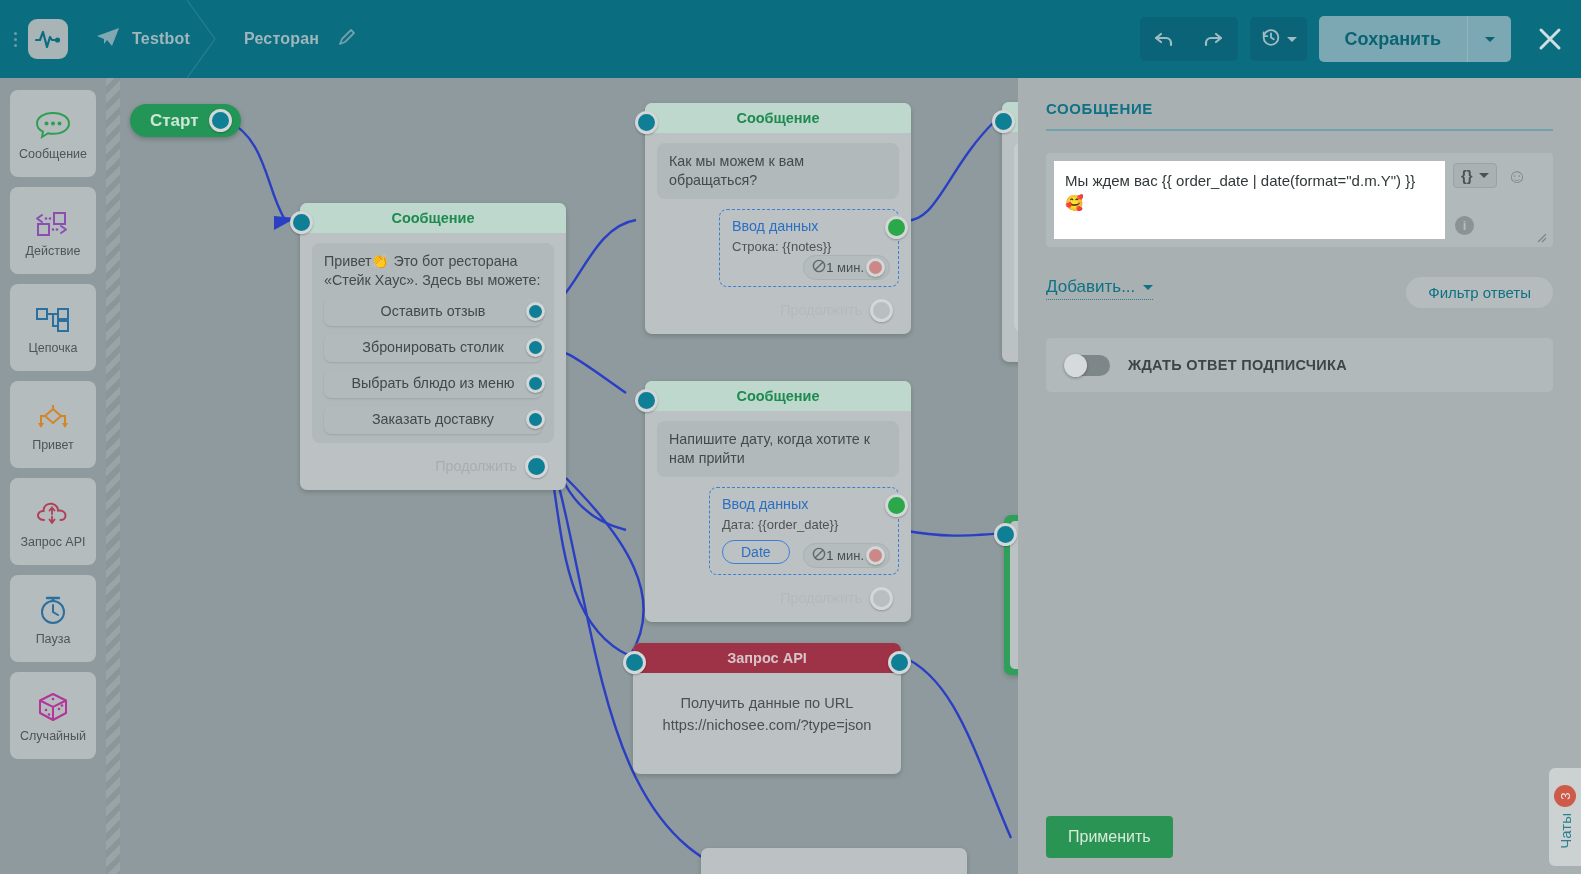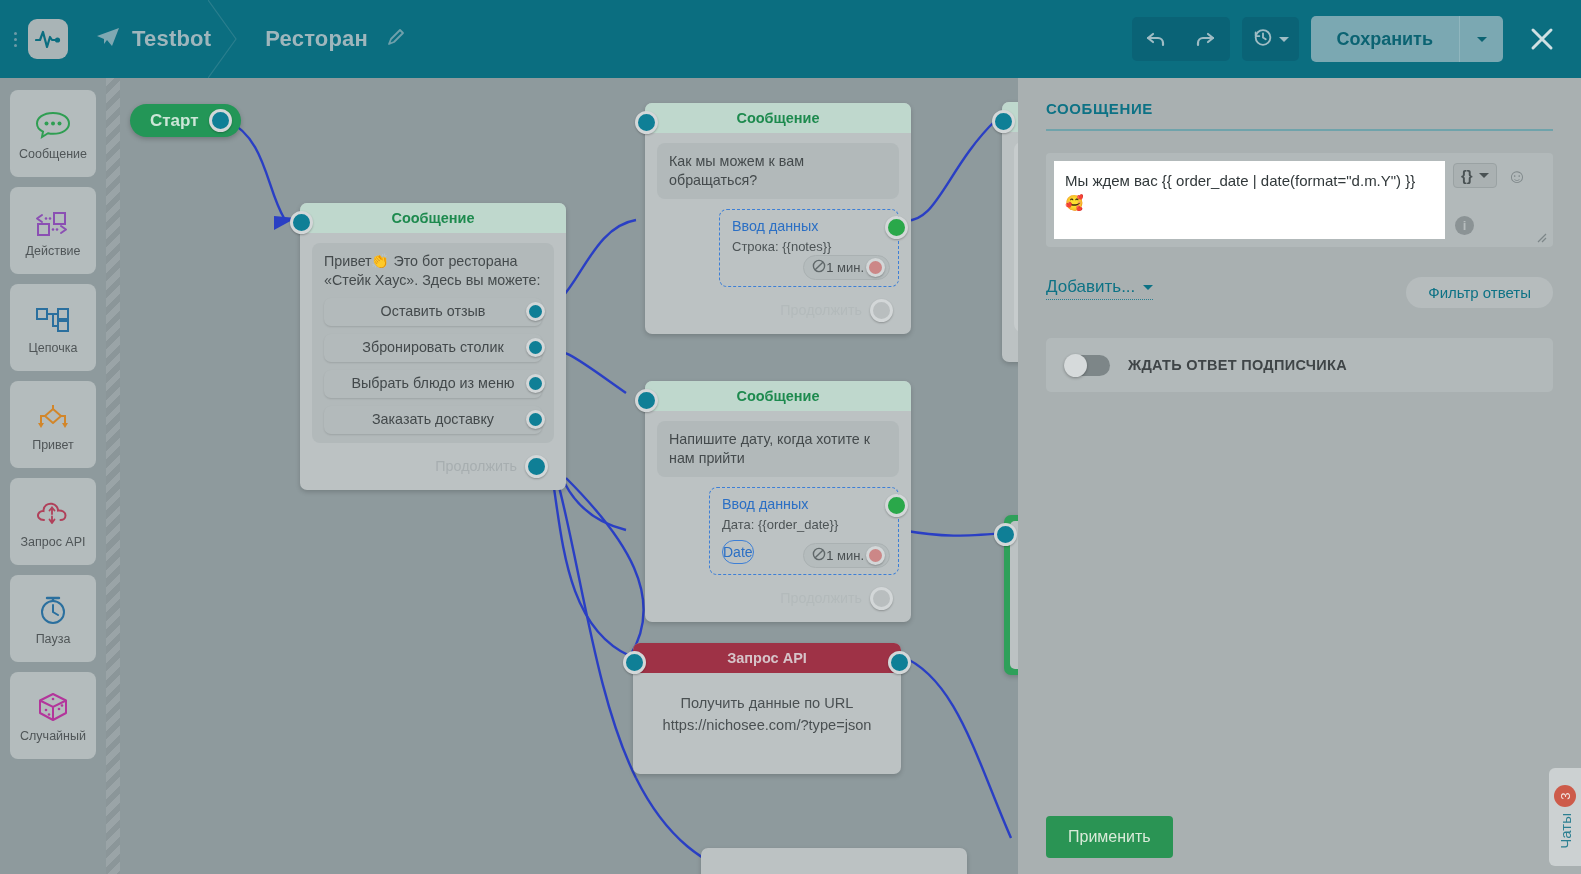--- a/index.html
+++ b/index.html
@@ -27,30 +27,30 @@
     display: flex; align-items: center; justify-content: center; margin-left: 4px;
     flex: 0 0 auto;
   }
   .bc { display: flex; align-items: center; height: 78px; }
   .bc-seg {
     display: flex; align-items: center; gap: 10px; padding: 0 26px 0 28px;
     height: 78px; position: relative;
   }
   .bc-seg .tg-icon { margin-right: 2px; }
   .bc-label {
-    color: #9fb6bc; font-size: 22px; font-weight: bold; letter-spacing: .2px;
+    color: #9fb6bc; font-size: 16px; font-weight: bold; letter-spacing: .2px;
   }
   .bc-sep {
     position: absolute; right: -1px; top: 0; width: 30px; height: 78px;
   }
   .pencil { margin-left: 8px; cursor: pointer; }
 
   .topbar-right {
     margin-left: auto; display: flex; align-items: center; gap: 12px;
-    padding-right: 18px;
+    padding-right: 10px;
   }
   .btn-group {
     display: flex; background: #0a6376; border-radius: 5px; overflow: hidden;
   }
   .icon-btn {
     width: 49px; height: 44px; display: flex; align-items: center; justify-content: center;
     cursor: pointer; background: transparent; border: none;
   }
   .hist-btn {
     display: flex; align-items: center; justify-content: center; gap: 5px;
@@ -140,21 +140,21 @@
   .port.grey { background: #b9bebf; }
 
   .dinput {
     margin-top: 10px; border: 1.6px dashed #3d7fd6; border-radius: 8px;
     padding: 8px 10px 10px 12px; position: relative;
   }
   .dinput .title { color: #2b6fc4; font-size: 14.3px; }
   .dinput .sub { color: #4d5456; font-size: 13px; margin-top: 5px; }
   .date-chip {
     display: inline-block; margin-top: 8px; border: 1.5px solid #3d7fd6;
-    border-radius: 14px; padding: 3px 0; color: #2b6fc4; font-size: 14px;
+    border-radius: 14px; padding: 3px 18px; color: #2b6fc4; font-size: 14px;
   }
   .timer {
     position: absolute; right: 8px; bottom: 6px;
     display: flex; align-items: center; 
     background: #b5bcbd; border: 1px solid #aab1b2; border-radius: 14px;
     padding: 2px 4px 2px 8px; font-size: 13px; color: #4a5052;
   }
 
   .start-node {
     position: absolute; background: #239657; border-radius: 18px; height: 33px;

